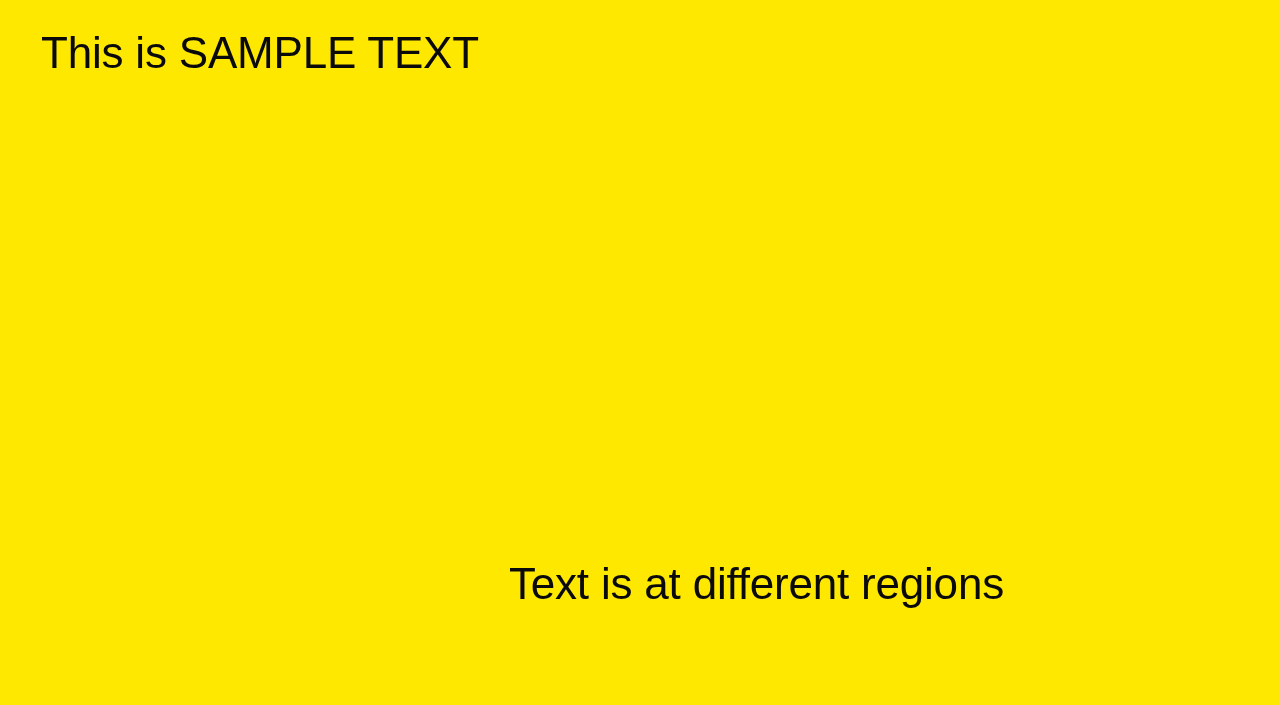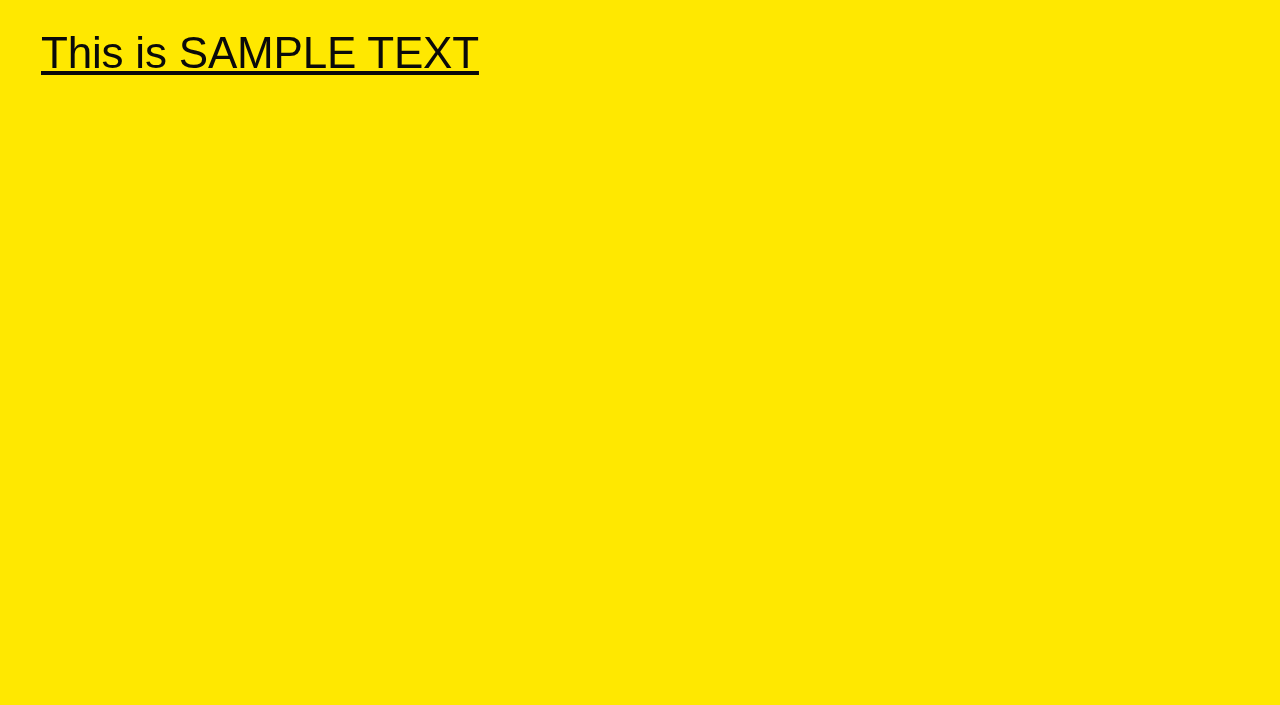--- a/index.html
+++ b/index.html
@@ -24,21 +24,20 @@
   }
 
   .slide-text {
     position: absolute;
     color: #0A0A0A;
     font-family: "Liberation Sans", sans-serif;
     font-weight: 400;
     white-space: nowrap;
     letter-spacing: -0.2px;
     line-height: 1.15;
-    text-decoration: underline;
     -webkit-font-smoothing: antialiased;
   }
 
   
   #text-block-primary {
     left: 41px;
     top: 28px;
     font-size: 44px;
   }
 
@@ -49,14 +48,15 @@
     font-size: 44px;
   }
 </style>
 </head>
 <body>
 
 <div id="slide-canvas" style="background: rgb(255, 232, 0); width: 1280px; height: 705px;">
 
   <div class="slide-text" id="text-block-primary" style="left: 41px; top: 28px; font-size: 44px; color: rgb(10, 10, 10);">This is SAMPLE TEXT</div>
 
+  <div class="slide-text" id="text-block-secondary" style="left: 509px; top: 559px; font-size: 44px; color: rgb(10, 10, 10);">Text is at different regions</div>
 
 </div>
 
 </body></html>

